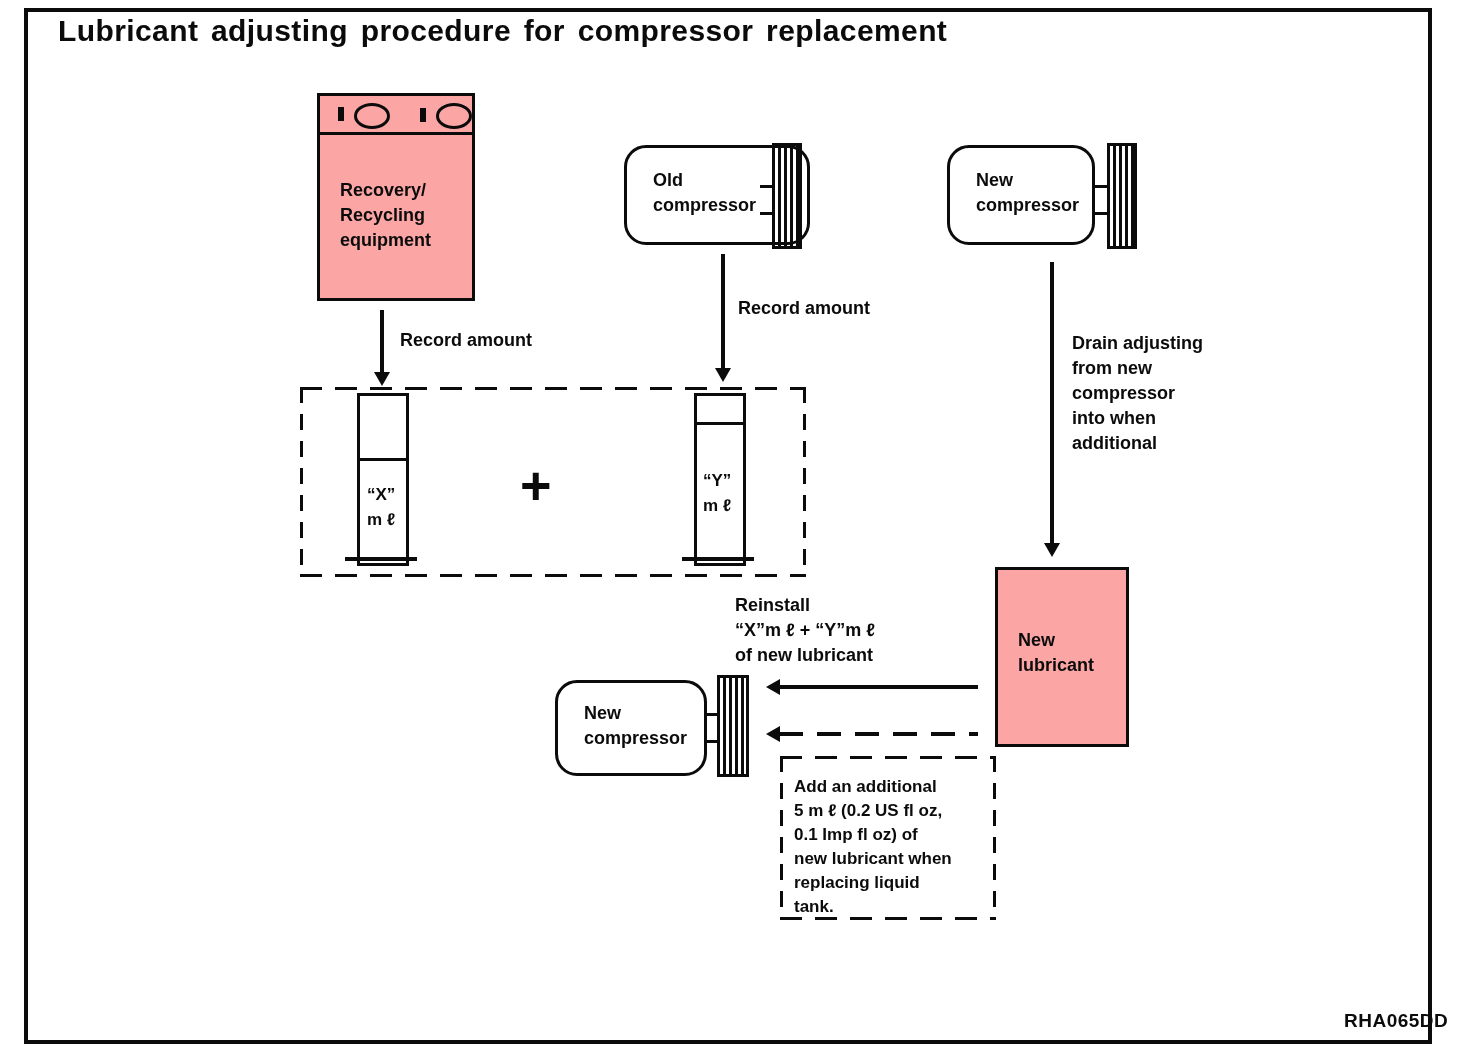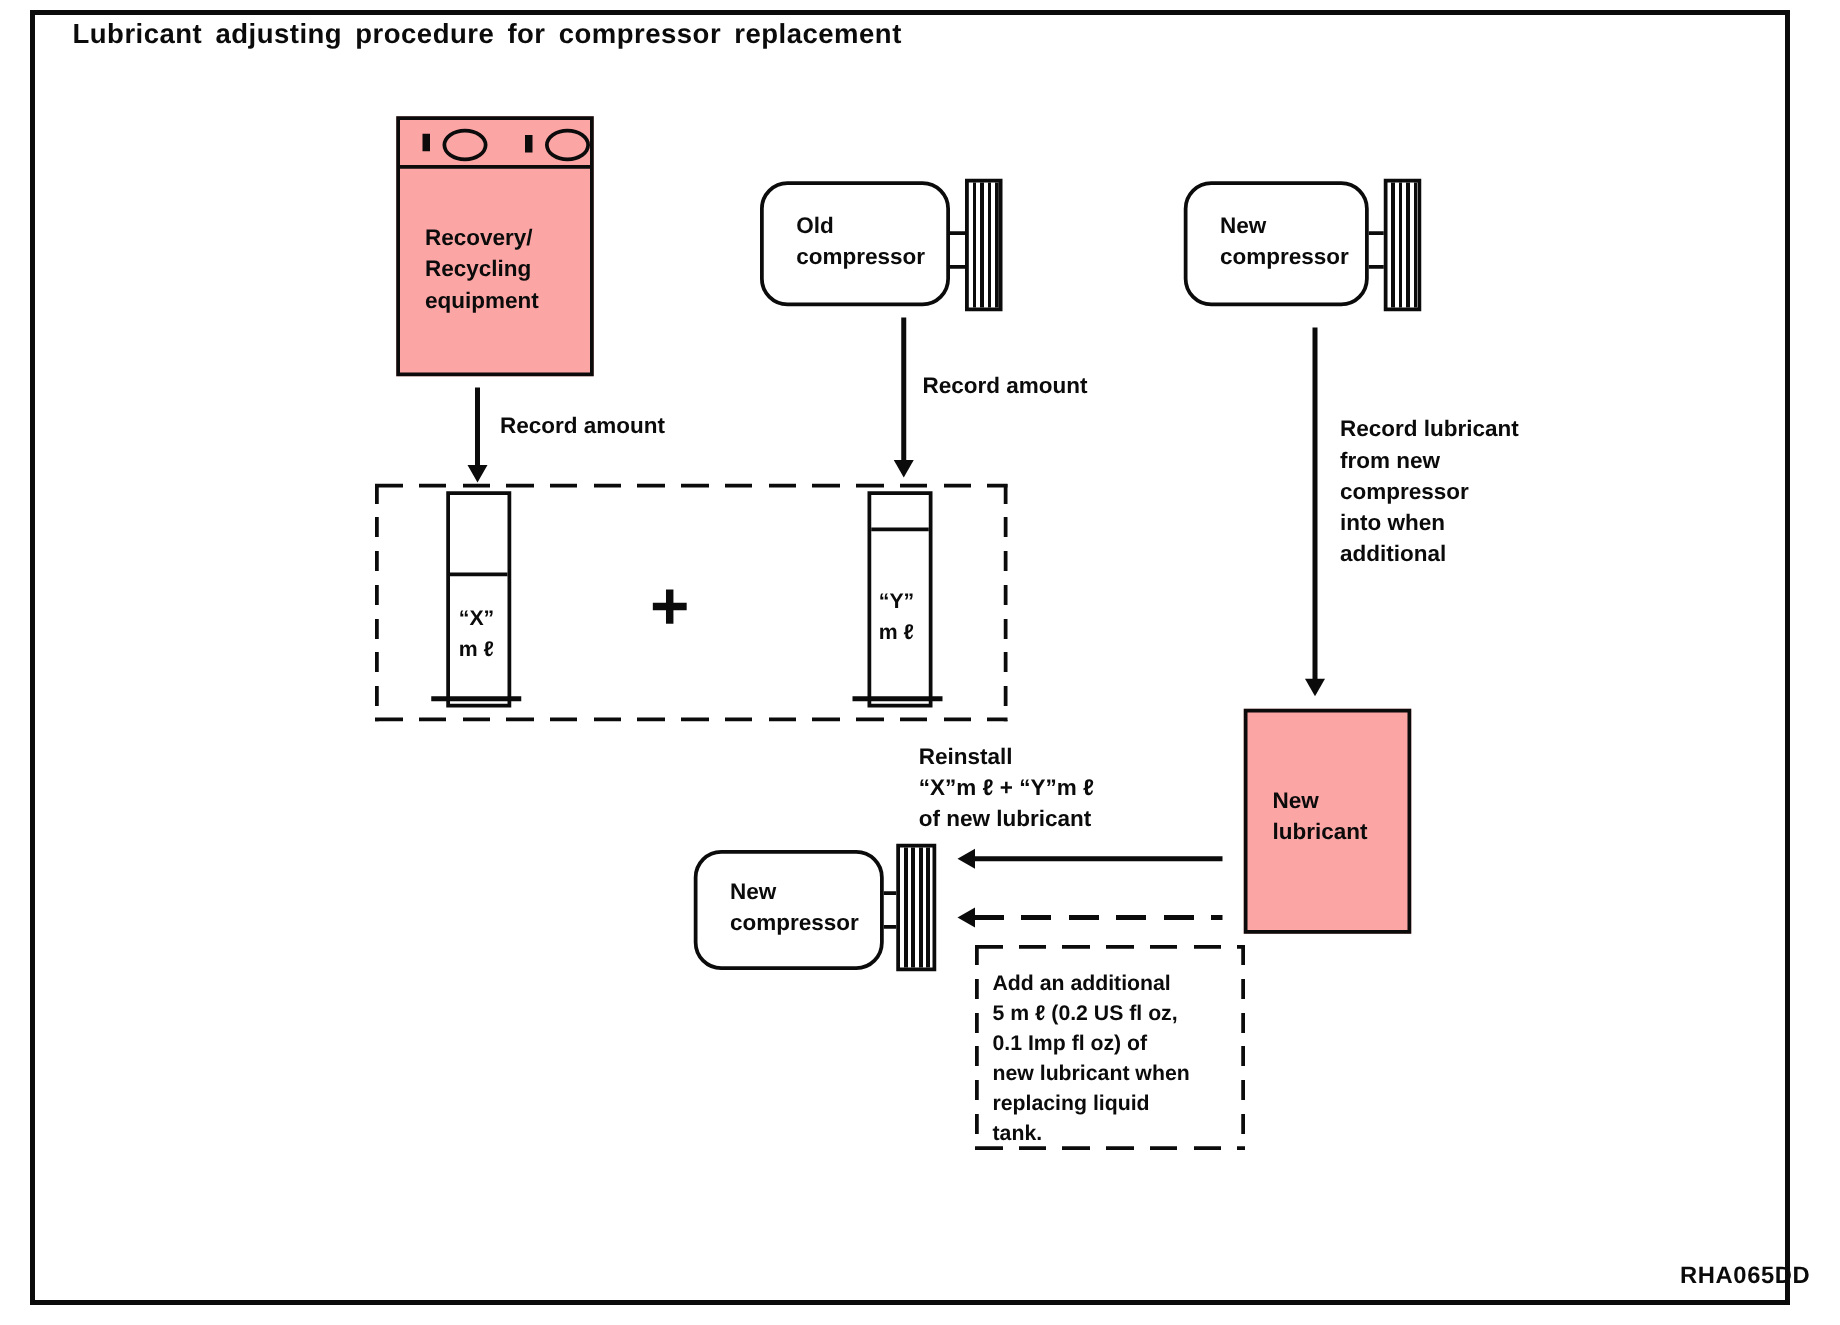--- a/index.html
+++ b/index.html
@@ -2,21 +2,21 @@
 <html><head>
 <meta charset="utf-8">
 <style>
   html,body{margin:0;padding:0;background:#fff;}
   .canvas{
     position:relative;width:1472px;height:1060px;background:#fff;overflow:hidden;
     font-family:"Liberation Sans","DejaVu Sans",sans-serif;color:#0b0b0b;
   }
   .abs{position:absolute;}
   .frame{position:absolute;left:24px;top:8px;width:1400px;height:1028px;border:4px solid #0b0b0b;}
-  .title{position:absolute;left:58px;top:14px;font-size:22px;font-weight:bold;letter-spacing:.4px;word-spacing:4px;}
+  .title{position:absolute;left:58px;top:14px;font-size:30px;font-weight:bold;letter-spacing:.4px;word-spacing:4px;}
   .box{border:3px solid #0b0b0b;background:#fca5a5;}
   .roundbox{border:3px solid #0b0b0b;border-radius:22px;background:#fff;}
   .lbl{font-weight:bold;font-size:18px;line-height:25px;white-space:nowrap;}
   .lbl-sm{font-weight:bold;font-size:17px;line-height:25px;white-space:nowrap;}
   
   .equip-head{position:absolute;left:0;top:0;right:0;height:36px;border-bottom:3px solid #0b0b0b;}
   .slot{position:absolute;width:6px;height:14px;background:#0b0b0b;}
   .oval{position:absolute;width:30px;height:20px;border:3px solid #0b0b0b;border-radius:50%;}
   
   .pulley{position:absolute;border:3px solid #0b0b0b;background:
@@ -64,21 +64,21 @@
       <span class="oval" style="left:116px;top:7px;"></span>
     </div>
     <div class="lbl" style="position:absolute;left:20px;top:82px;">
       <div>Recovery/</div>
       <div>Recycling</div>
       <div>equipment</div>
     </div>
   </div>
 
   <div class="abs" style="left:608px;top:143px;width:196px;height:106px;">
-    <div class="roundbox" style="position:absolute;left:0;top:2px;width:146px;height:94px;">
+    <div class="roundbox" style="position:absolute;left:16px;top:2px;width:146px;height:94px;padding-left:34px;">
       <div class="lbl" style="position:absolute;left:26px;top:20px;">
         <div>Old</div>
         <div>compressor</div>
       </div>
     </div>
     <div class="conn" style="left:152px;top:42px;width:12px;height:24px;"></div>
     <div class="pulley" style="left:164px;top:0;width:24px;height:100px;"></div>
   </div>
 
   <div class="abs" style="left:947px;top:143px;width:192px;height:106px;">
@@ -102,21 +102,21 @@
     <div class="shaft"></div>
       <div class="head"></div>
   </div>
   <div class="abs lbl" style="left:738px;top:296px;">Record amount</div>
 
   <div class="varrow" style="left:1044px;top:262px;height:295px;">
     <div class="shaft"></div>
       <div class="head"></div>
   </div>
   <div class="abs lbl" style="left:1072px;top:331px;">
-    <div>Record lubricant</div>
+    <div>Drain adjusting</div>
     <div>from new</div>
     <div>compressor</div>
     <div>into when</div>
     <div>additional</div>
   </div>
 
   <div class="dashbox" style="left:300px;top:387px;width:506px;height:190px;"></div>
 
   <div class="cyl" style="left:357px;top:393px;width:46px;height:167px;">
     <div class="fill-line" style="top:62px;"></div>

